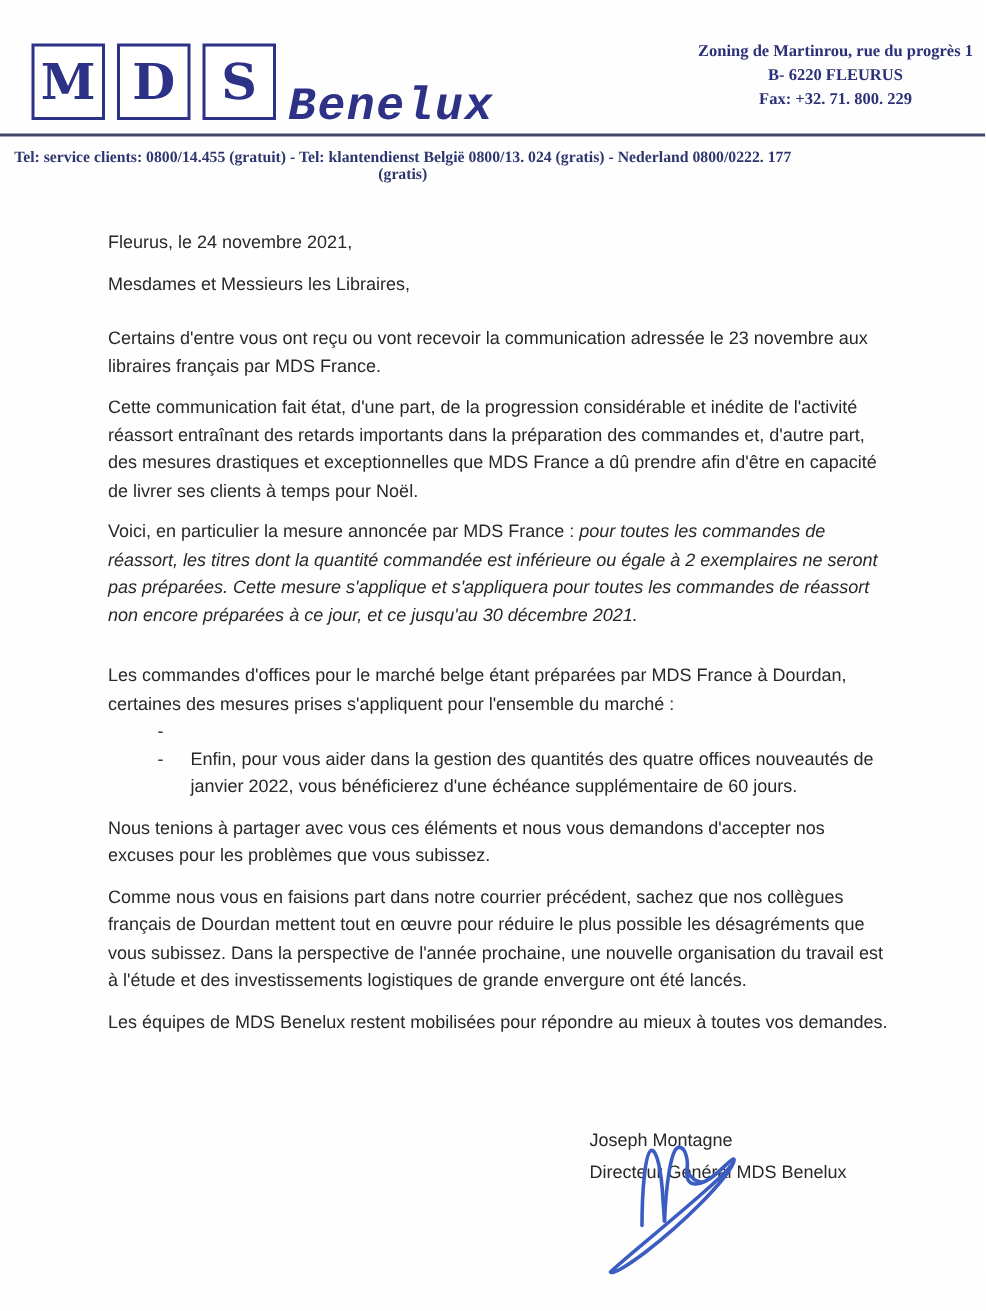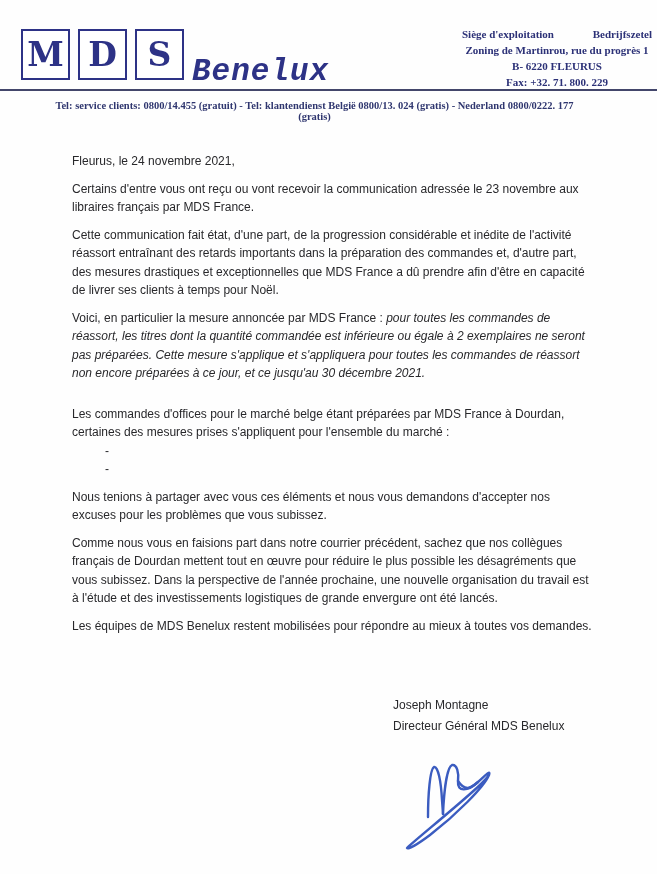--- a/index.html
+++ b/index.html
@@ -60,21 +60,20 @@
   }
   .phone {
     position: absolute;
     top: 100px; left: 0;
     width: 537px;
     text-align: center;
     font-family: "Liberation Serif", serif;
     font-weight: bold;
     font-size: 10.5px;
     color: #2f366f;
-    padding-left: 46px;
   }
 
   
   .body {
     position: absolute;
     top: 152px; left: 72px;
     width: 521px;
     font-size: 12px;
     line-height: 18.5px;
     color: #28282b;
@@ -111,47 +110,45 @@
 
   <div>
     <div class="logo-boxes">
       <span class="logo-box">M</span>
       <span class="logo-box">D</span>
       <span class="logo-box">S</span>
     </div>
     <span class="brand-name">Benelux</span>
 
     <div class="addr">
-      <div class="addr-row1">
-        <span>Siège d'exploitation</span>
-        <span>Bedrijfszetel</span>
-      </div>
       <div>Zoning de Martinrou, rue du progrès 1</div>
       <div>B- 6220 FLEURUS</div>
       <div>Fax: +32. 71. 800. 229</div>
     </div>
 
     <div class="rule"></div>
     <div class="phone">Tel: service clients: 0800/14.455 (gratuit) - Tel: klantendienst België 0800/13. 024 (gratis) - Nederland 0800/0222. 177 (gratis)</div>
   </div>
 
   <main class="body">
     <p class="date-line">Fleurus, le 24 novembre 2021,</p>
+    <p class="salutation">Mesdames et Messieurs les Libraires,</p>
 
     <p><span>Certains d'entre vous ont reçu ou vont recevoir la communication adressée le 23 novembre aux libraires français par MDS France.</span></p>
     <p><span>Cette communication fait état, d'une part, de la progression considérable et inédite de l'activité réassort entraînant des retards importants dans la préparation des commandes et, d'autre part, des mesures drastiques et exceptionnelles que MDS France a dû prendre afin d'être en capacité de livrer ses clients à temps pour Noël.</span></p>
     <p><span>Voici, en particulier la mesure annoncée par MDS France : </span><span class="run-italic">pour toutes les commandes de réassort, les titres dont la quantité commandée est inférieure ou égale à 2 exemplaires ne seront pas préparées. Cette mesure s'applique et s'appliquera pour toutes les commandes de réassort non encore préparées à ce jour, et ce jusqu'au 30 décembre 2021.</span></p>
     <p class="no-gap"><span>Les commandes d'offices pour le marché belge étant préparées par MDS France à Dourdan, certaines des mesures prises s'appliquent pour l'ensemble du marché :</span></p>
 
     <ul class="measures">
       <li>
         <span class="dash">-</span>
       </li>
       <li>
         <span class="dash">-</span>
+        <span class="li-text">Enfin, pour vous aider dans la gestion des quantités des quatre offices nouveautés de janvier 2022, vous bénéficierez d'une échéance supplémentaire de 60 jours.</span>
       </li>
     </ul>
 
     <p><span>Nous tenions à partager avec vous ces éléments et nous vous demandons d'accepter nos excuses pour les problèmes que vous subissez.</span></p>
     <p><span>Comme nous vous en faisions part dans notre courrier précédent, sachez que nos collègues français de Dourdan mettent tout en œuvre pour réduire le plus possible les désagréments que vous subissez. Dans la perspective de l'année prochaine, une nouvelle organisation du travail est à l'étude et des investissements logistiques de grande envergure ont été lancés.</span></p>
     <p><span>Les équipes de MDS Benelux restent mobilisées pour répondre au mieux à toutes vos demandes.</span></p>
 
     <div class="sig-block">
       <div>Joseph Montagne</div>
       <div>Directeur Général MDS Benelux</div>

